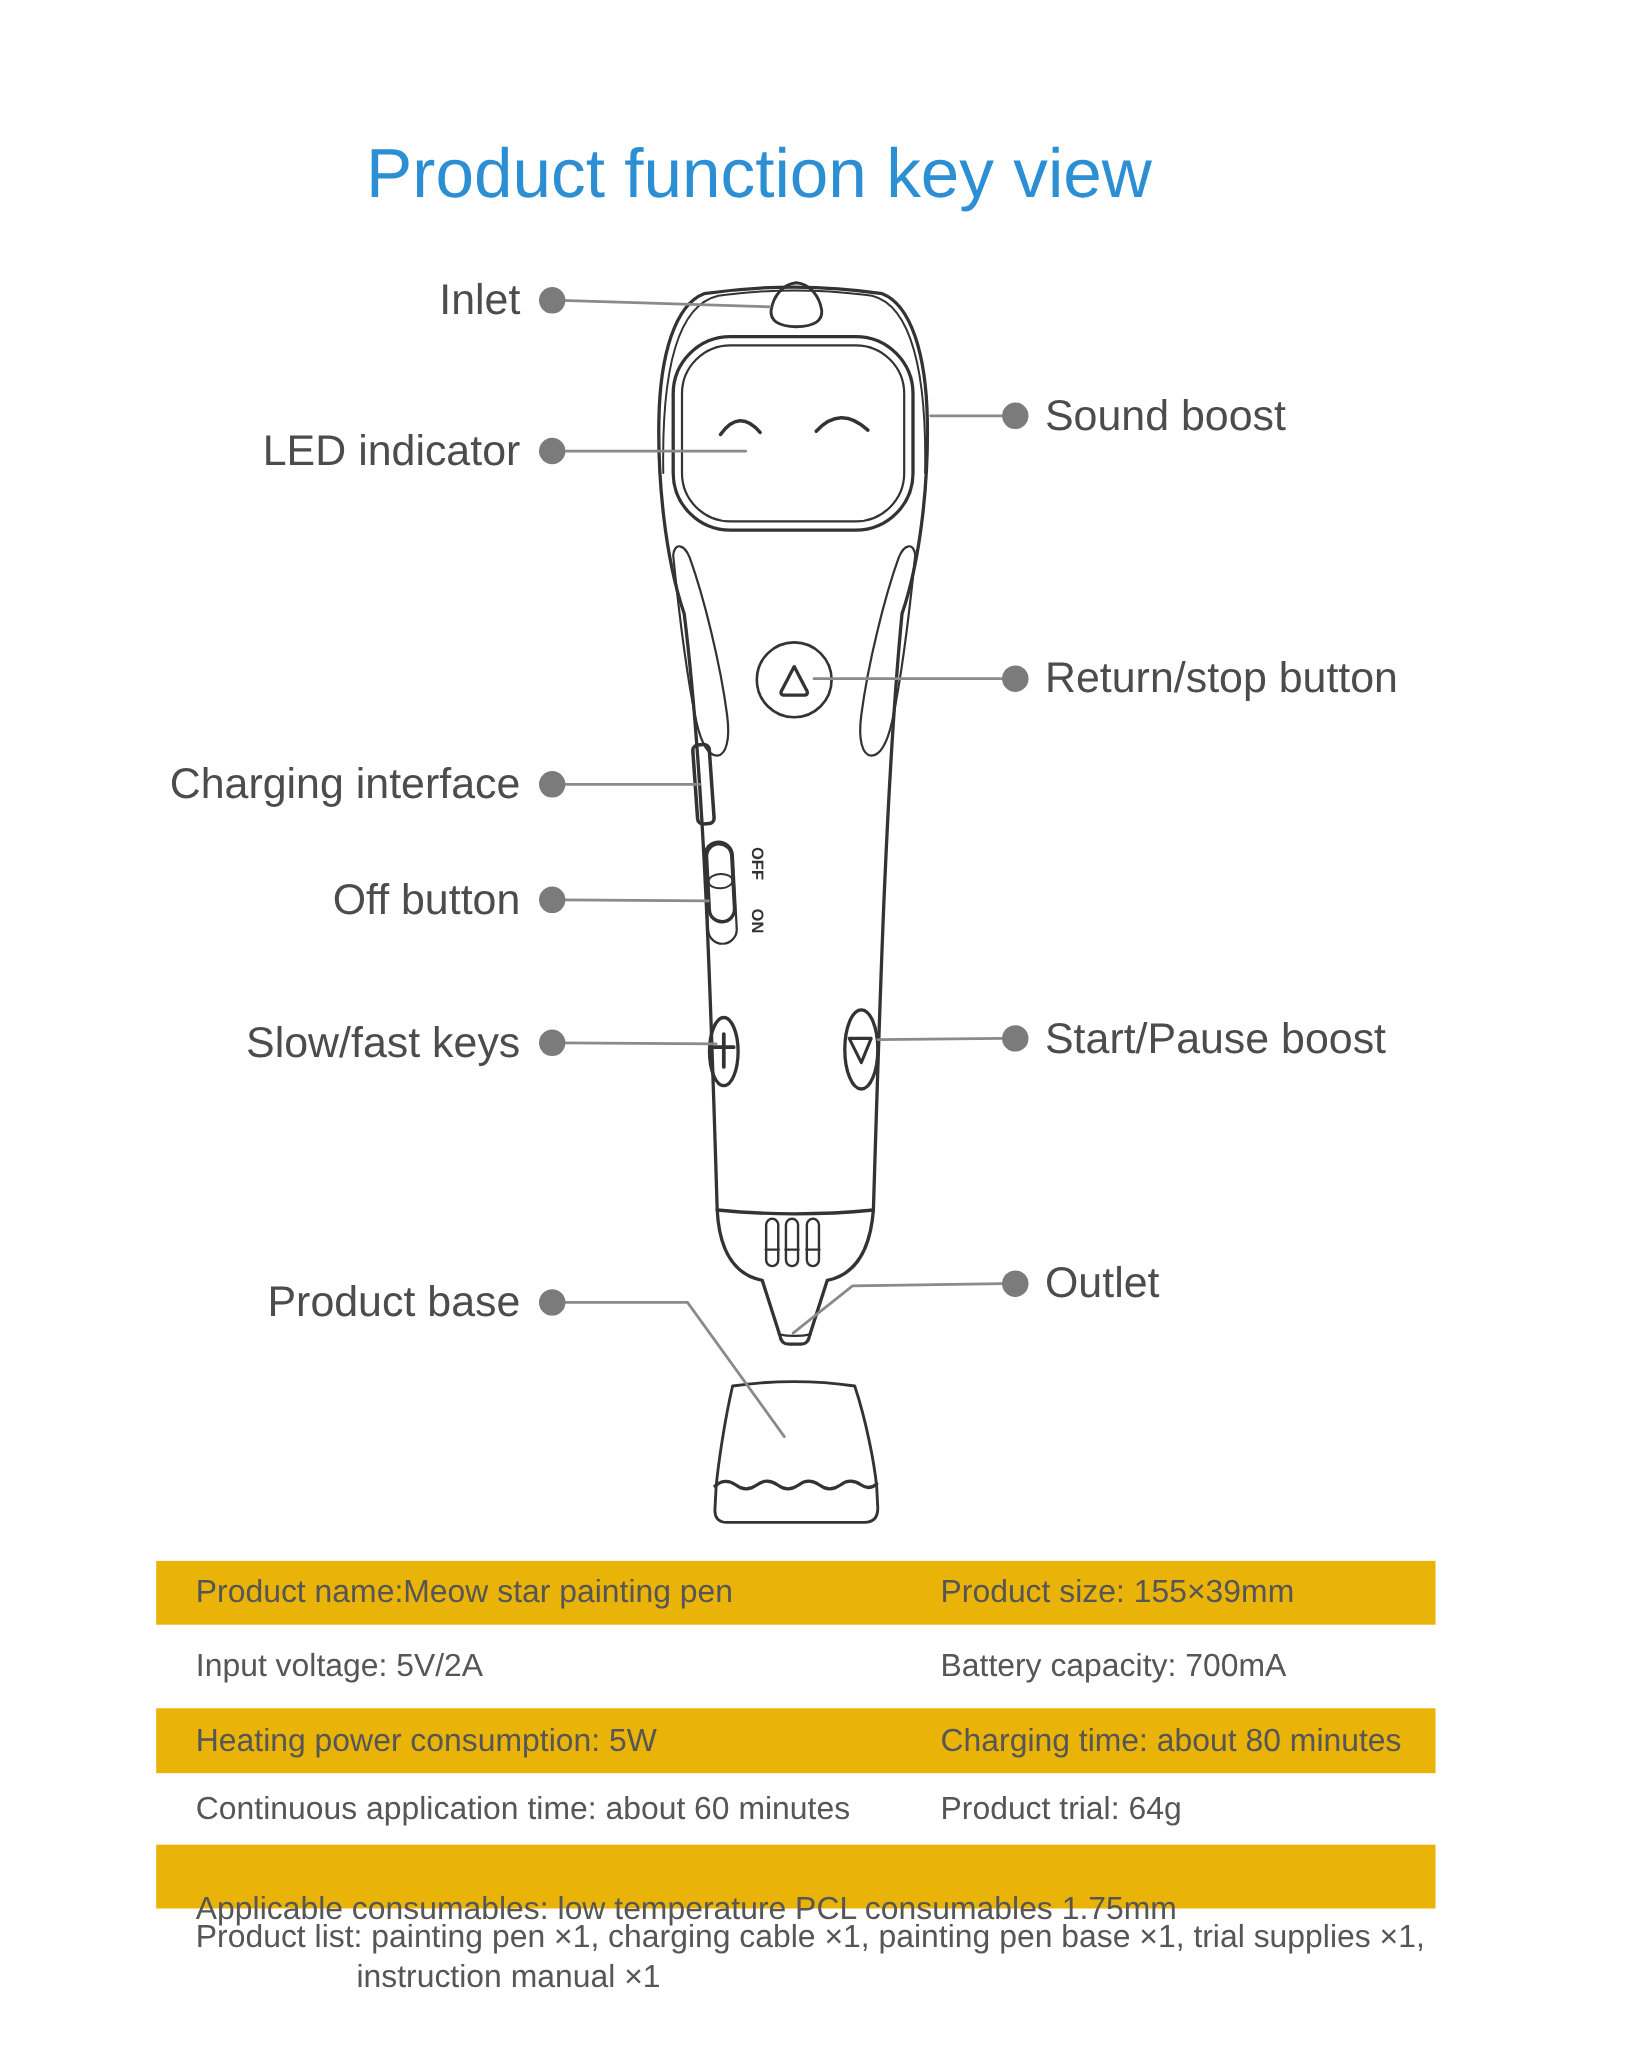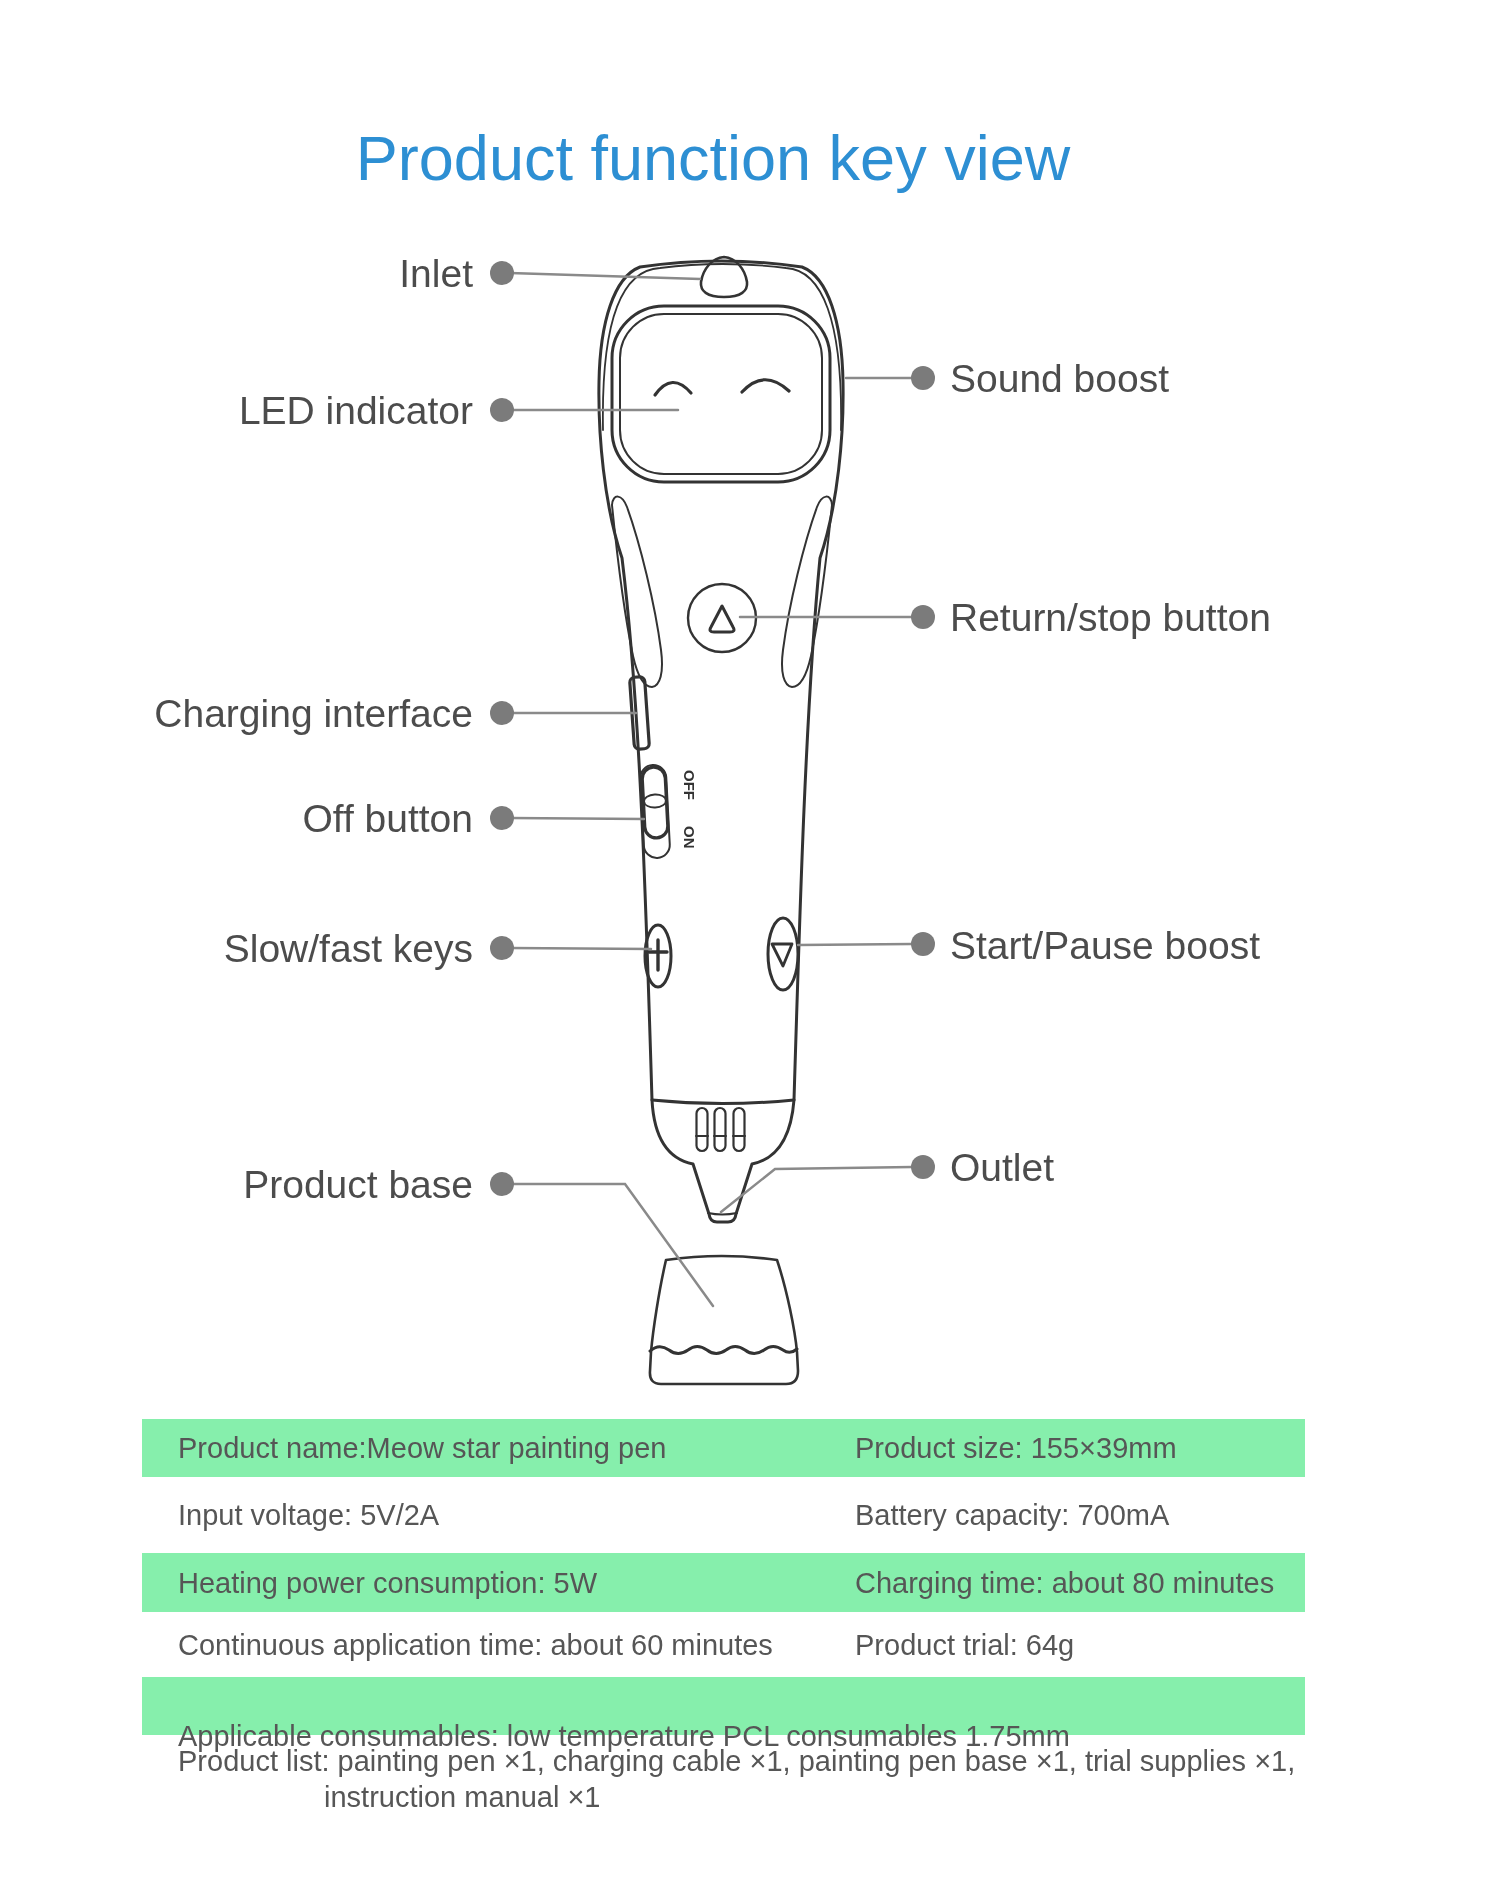--- a/index.html
+++ b/index.html
@@ -2,35 +2,35 @@
 <html><head>
 <meta charset="utf-8">
 <style>
   html,body{margin:0;padding:0;background:#ffffff;}
   body{font-family:"Liberation Sans","DejaVu Sans",sans-serif;}
   .page{position:relative;width:1500px;height:1881px;background:#fff;overflow:hidden;}
 
   .title{
     position:absolute;top:124px;left:0;width:1380px;
     text-align:center;font-size:63px;line-height:1.1;
-    color:#2d8fd3;font-weight:400;letter-spacing:0px;padding-left:23px;
+    color:#2d8fd3;font-weight:400;letter-spacing:0px;
   }
 
   .diagram-svg{position:absolute;top:0;left:0;}
 
   .lbl{
     position:absolute;font-size:39px;color:#4c4c4c;
     white-space:nowrap;transform:translateY(-50%);line-height:1;
   }
   .lbl.left{right:1027px;text-align:right;}
   .lbl.right{left:950px;text-align:left;}
 
   .spec-table{position:absolute;top:1419px;left:142px;width:1163px;font-size:29px;color:#565656;}
   .spec-row{position:relative;}
-  .spec-row.shaded{background:#86efac;}
+  .spec-row.shaded{background:#eab308;}
   .cell-l{position:absolute;left:36px;top:50%;transform:translateY(-50%);white-space:nowrap;}
   .cell-r{position:absolute;left:713px;top:50%;transform:translateY(-50%);white-space:nowrap;}
   .cell-full{position:absolute;left:36px;top:50%;transform:translateY(-50%);white-space:nowrap;margin-top:30px;}
   .r1{height:58px;}
   .r2{height:76px;}
   .r3{height:59px;}
   .r4{height:65px;}
   .r5{height:58px;}
   .r6{height:82px;}
   .list-line1{position:absolute;left:36px;top:10px;white-space:nowrap;}

